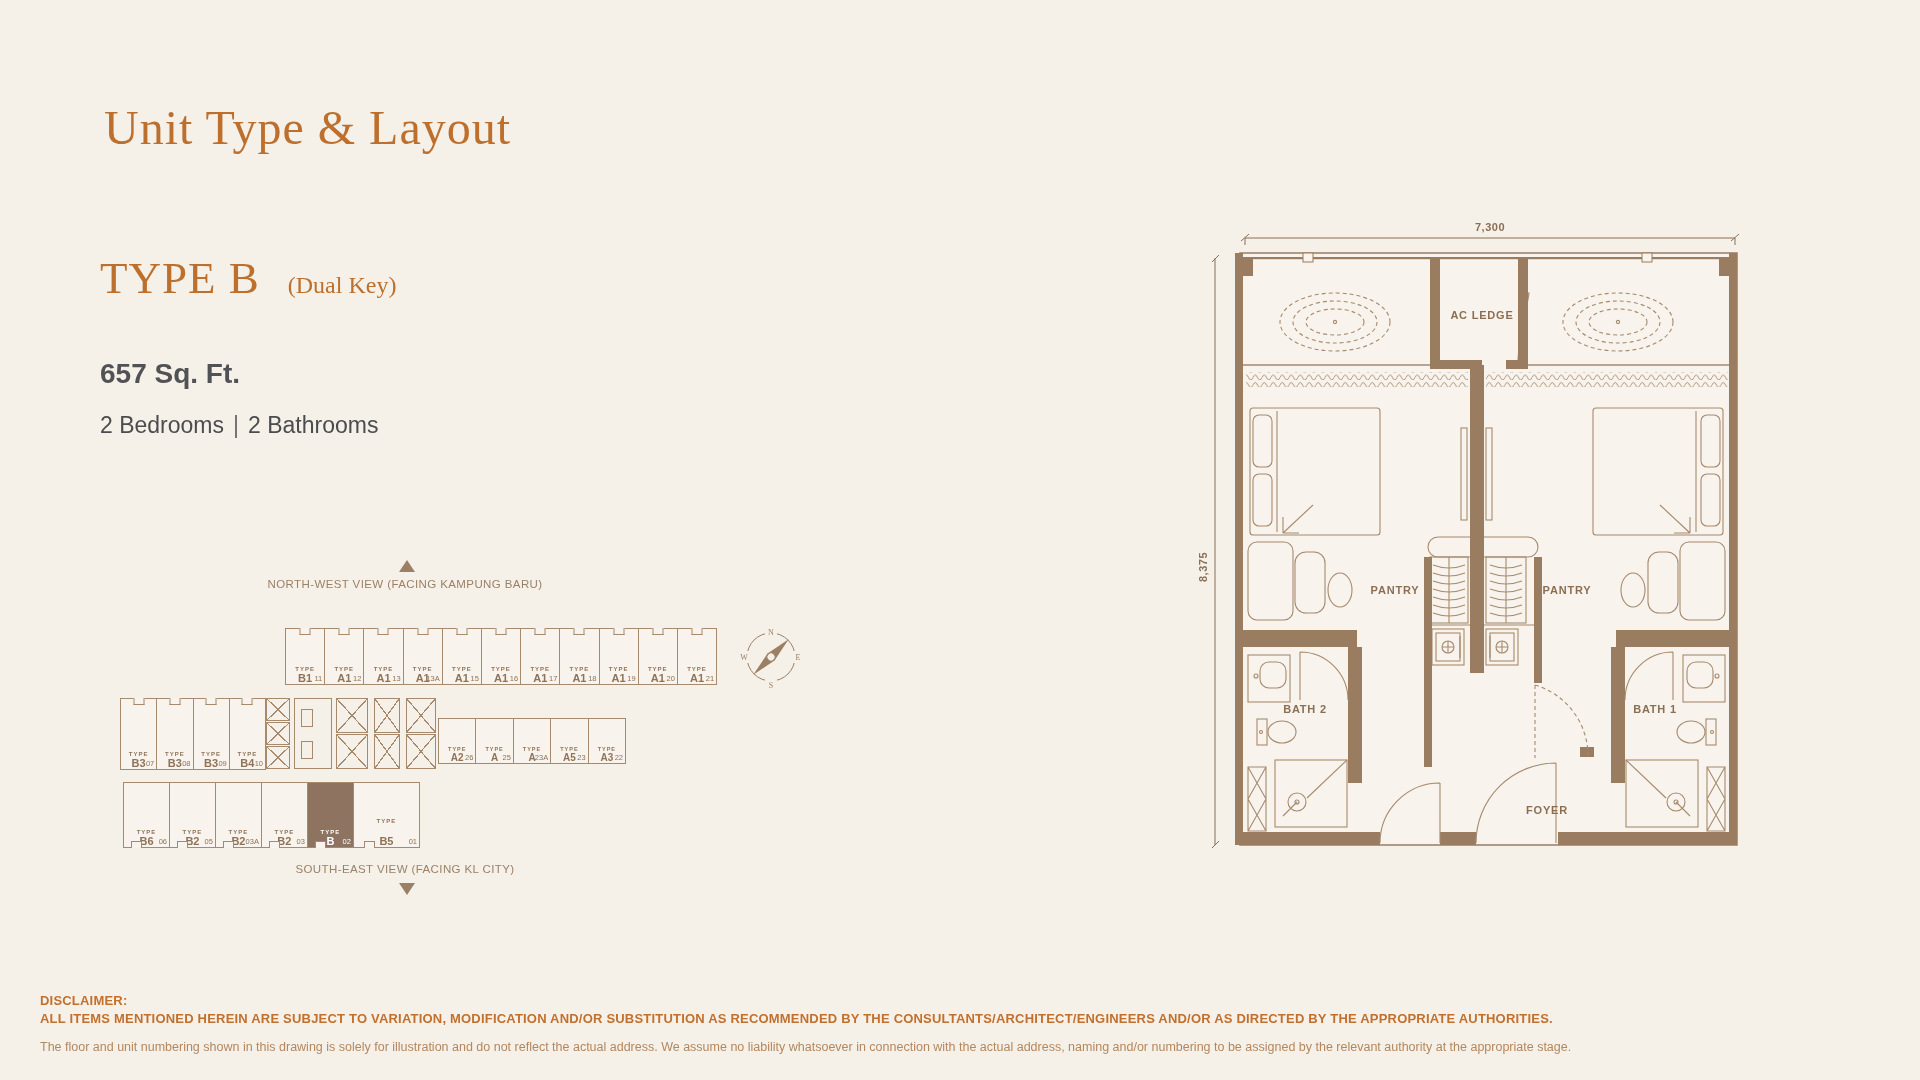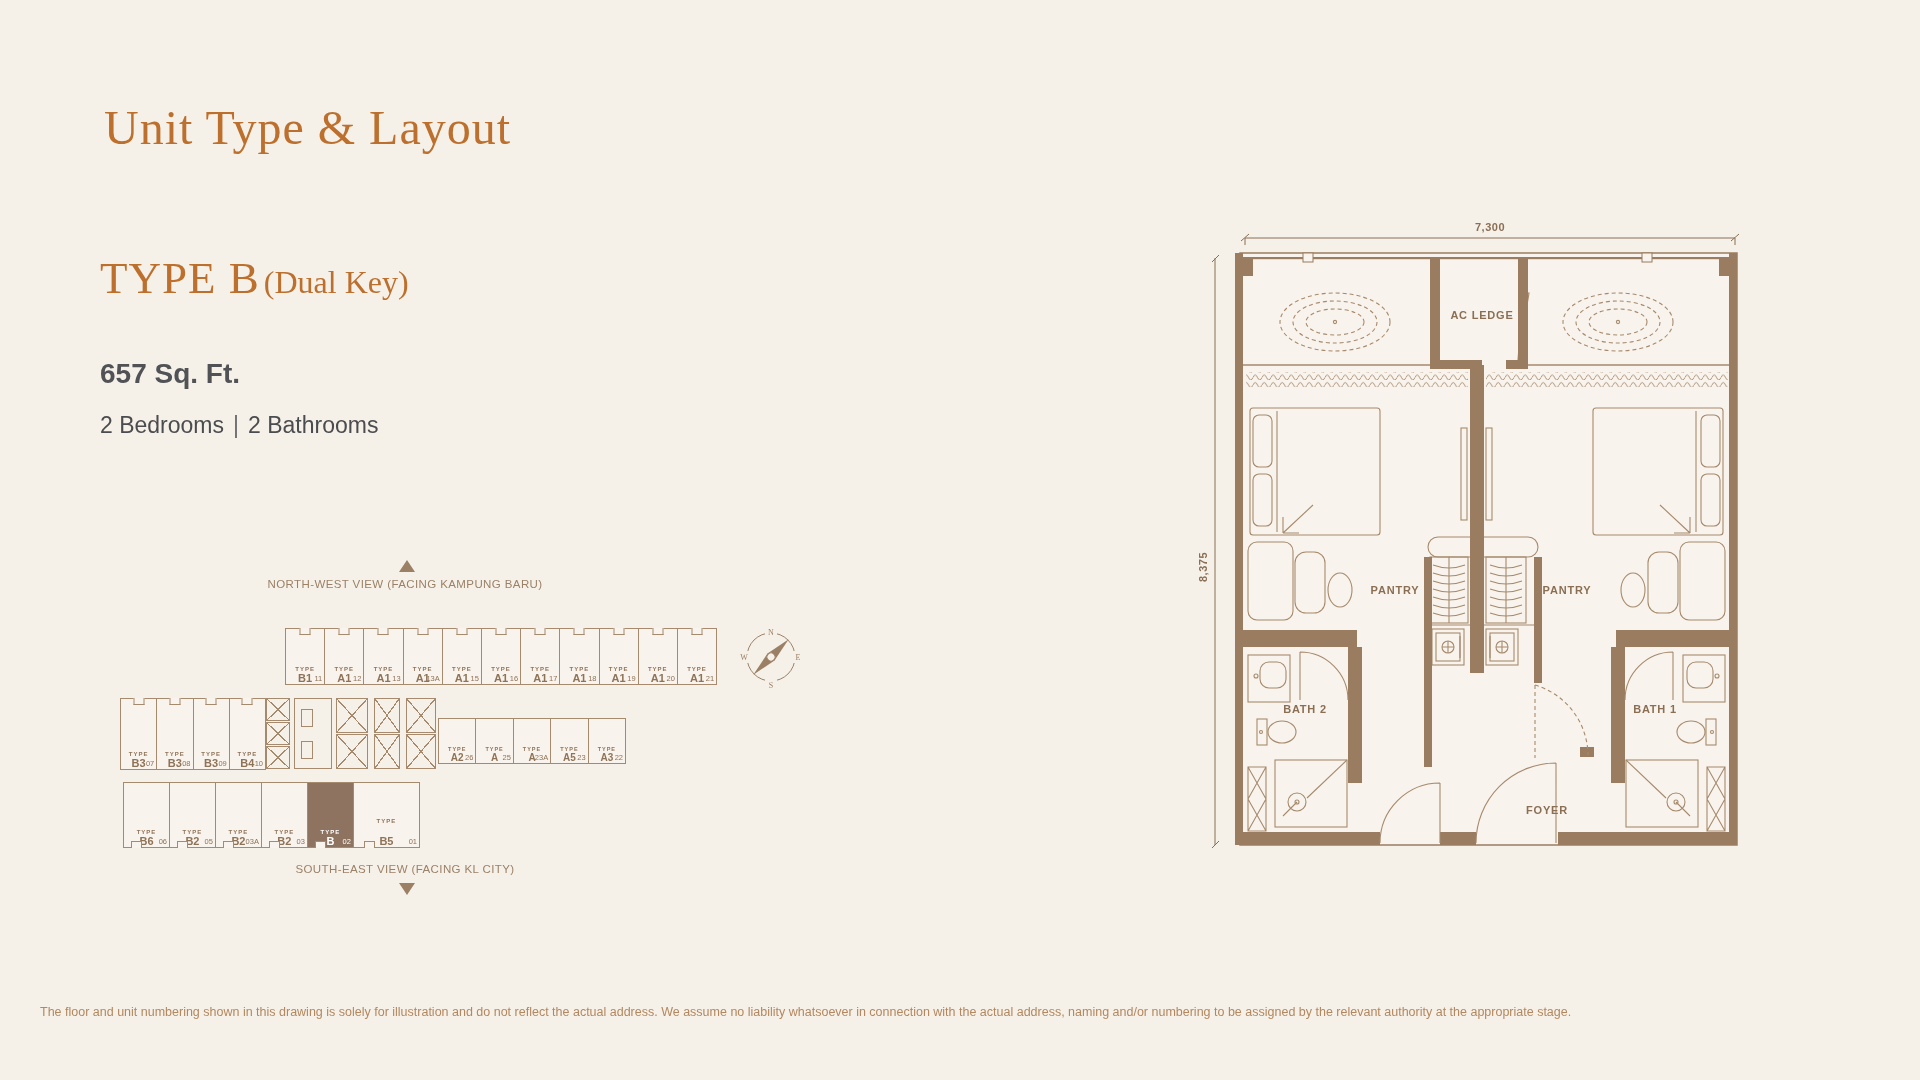--- a/index.html
+++ b/index.html
@@ -9,21 +9,21 @@
   *{margin:0;padding:0;box-sizing:border-box;}
   html,body{width:1920px;height:1080px;overflow:hidden;}
   body{background:var(--bg);font-family:"Liberation Sans","DejaVu Sans",sans-serif;position:relative;}
 
   
   .page-title{position:absolute;left:104px;top:100px;font-family:"Liberation Serif","DejaVu Serif",serif;
     font-weight:400;font-size:48px;color:var(--accent);letter-spacing:1px;}
   .unit-head{position:absolute;left:100px;top:252px;color:var(--accent);
     font-family:"Liberation Serif","DejaVu Serif",serif;}
   .unit-type{font-size:45px;letter-spacing:1px;}
-  .unit-qual{font-size:32px;margin-left:4px;}
+  .unit-qual{font-size:24px;margin-left:28px;}
   .unit-area{position:absolute;left:100px;top:358px;font-size:28px;font-weight:700;color:#515256;}
   .unit-specs{position:absolute;left:100px;top:412px;font-size:23px;color:#4b4c4f;}
   .unit-specs .sep{margin:0 9px;color:#6b6c6e;}
 
   
   .floorplate{position:absolute;left:98px;top:552px;width:760px;height:395px;}
   .fp-arrow-up{position:absolute;left:301px;top:8px;width:0;height:0;
     border-left:8px solid transparent;border-right:8px solid transparent;border-bottom:12px solid #9c8066;}
   .fp-arrow-down{position:absolute;left:301px;top:331px;width:0;height:0;
     border-left:8px solid transparent;border-right:8px solid transparent;border-top:12px solid #9c8066;}
@@ -408,16 +408,18 @@
         <text class="plan-label" x="205" y="379">PANTRY</text>
         <text class="plan-label" x="377" y="379">PANTRY</text>
         <text class="plan-label" x="115" y="498">BATH 2</text>
         <text class="plan-label" x="465" y="498">BATH 1</text>
         <text class="plan-label" x="357" y="599">FOYER</text>
       </g>
     </svg>
   </section>
 
   <footer class="disclaimer">
+    <div class="disc-head">DISCLAIMER:</div>
+    <div class="disc-line1">ALL ITEMS MENTIONED HEREIN ARE SUBJECT TO VARIATION, MODIFICATION AND/OR SUBSTITUTION AS RECOMMENDED BY THE CONSULTANTS/ARCHITECT/ENGINEERS AND/OR AS DIRECTED BY THE APPROPRIATE AUTHORITIES.</div>
     <div class="disc-line2">The floor and unit numbering shown in this drawing is solely for illustration and do not reflect the actual address. We assume no liability whatsoever in connection with the actual address, naming and/or numbering to be assigned by the relevant authority at the appropriate stage.</div>
   </footer>
 
 </main>
 
 </body></html>

